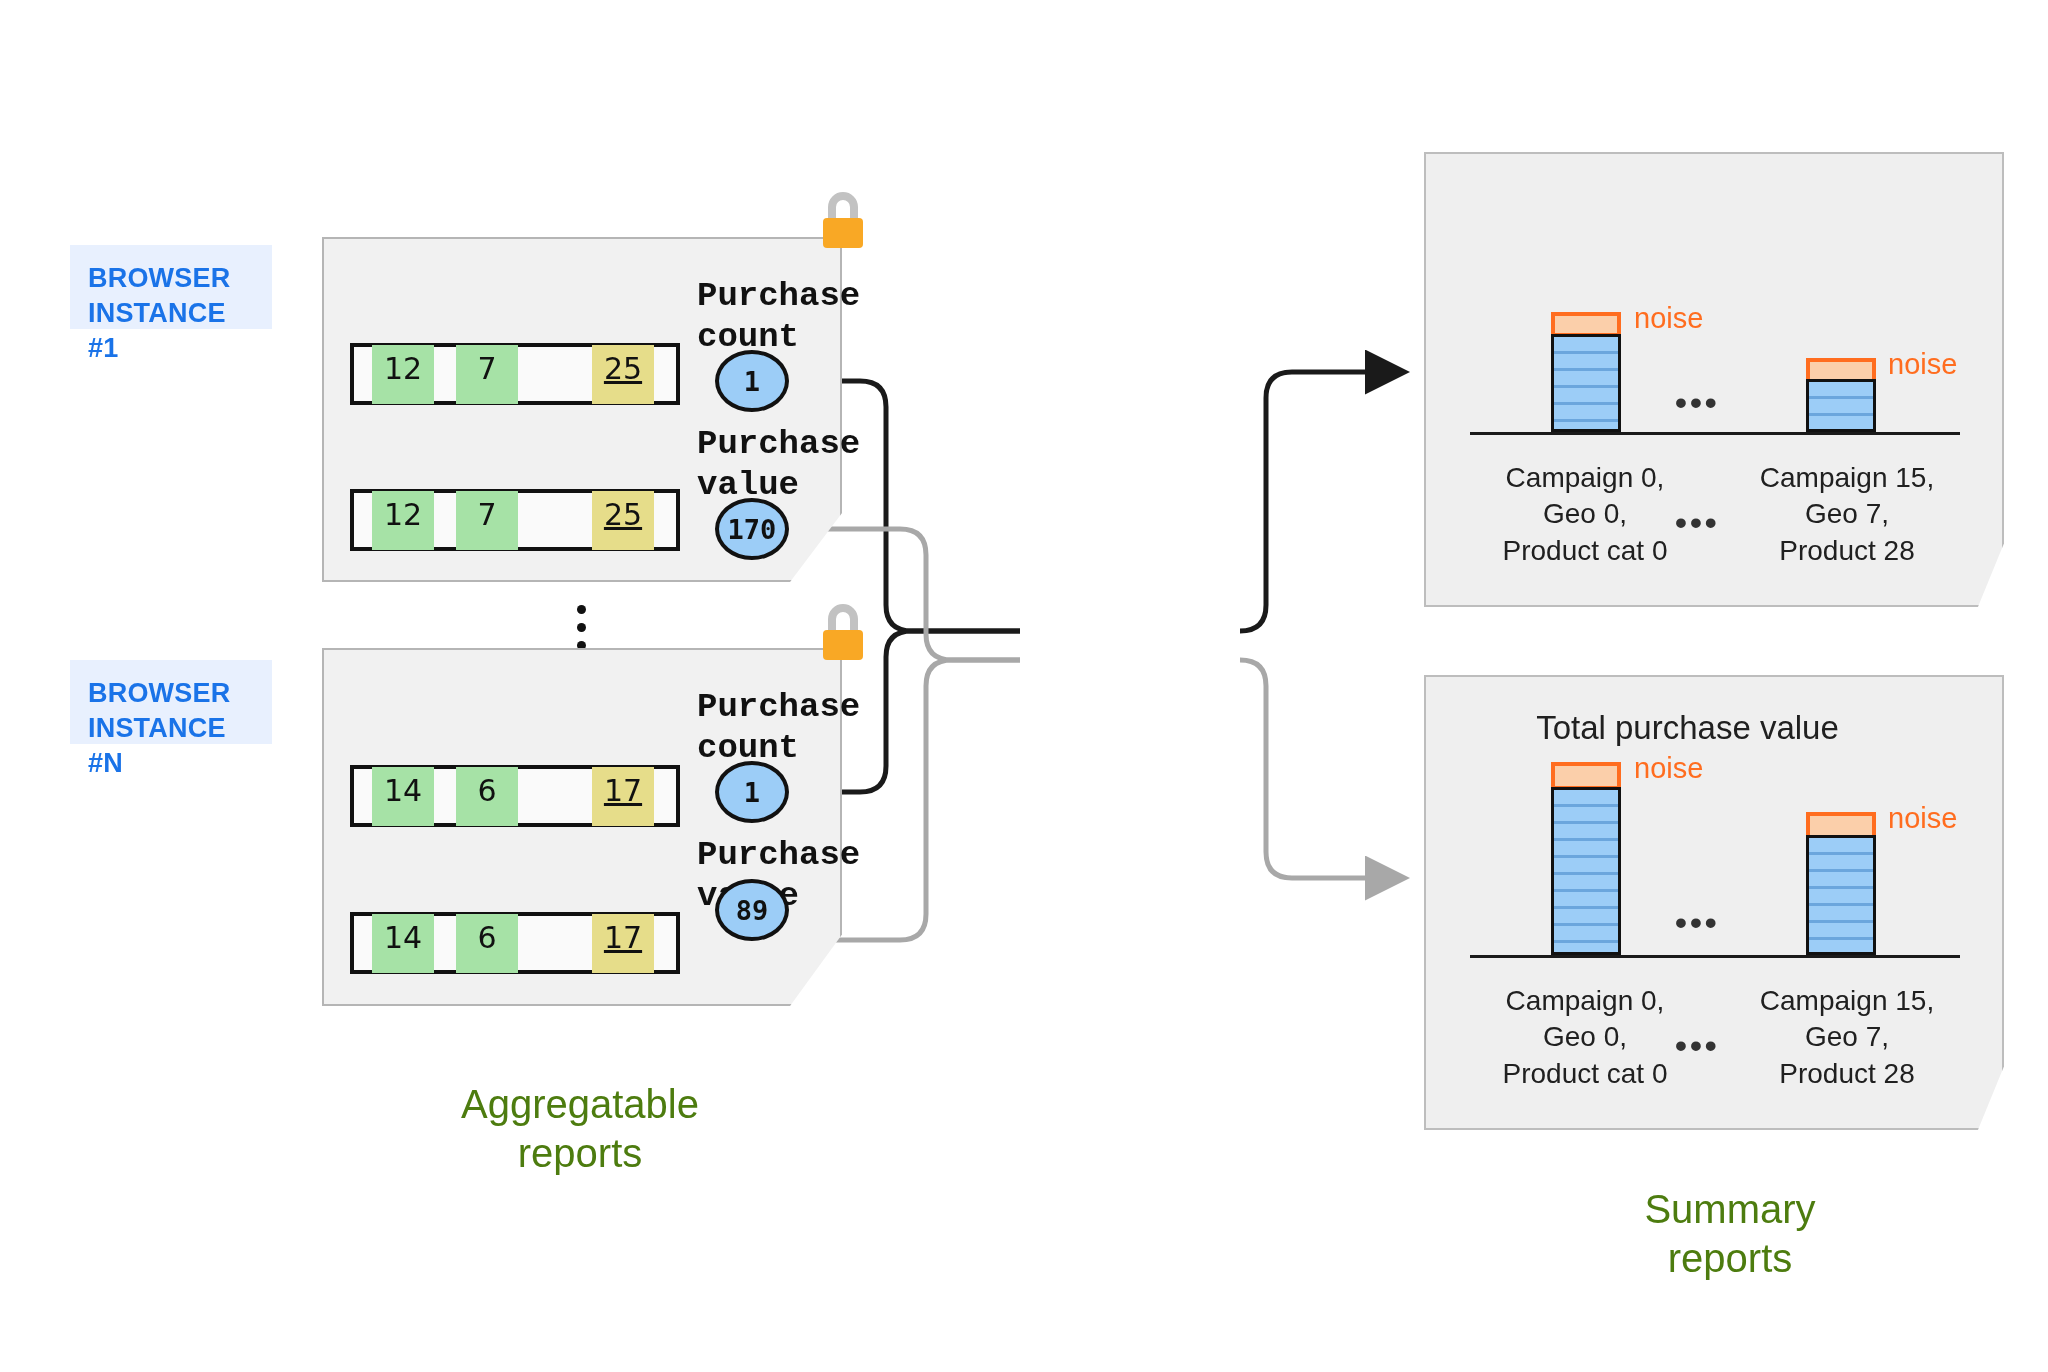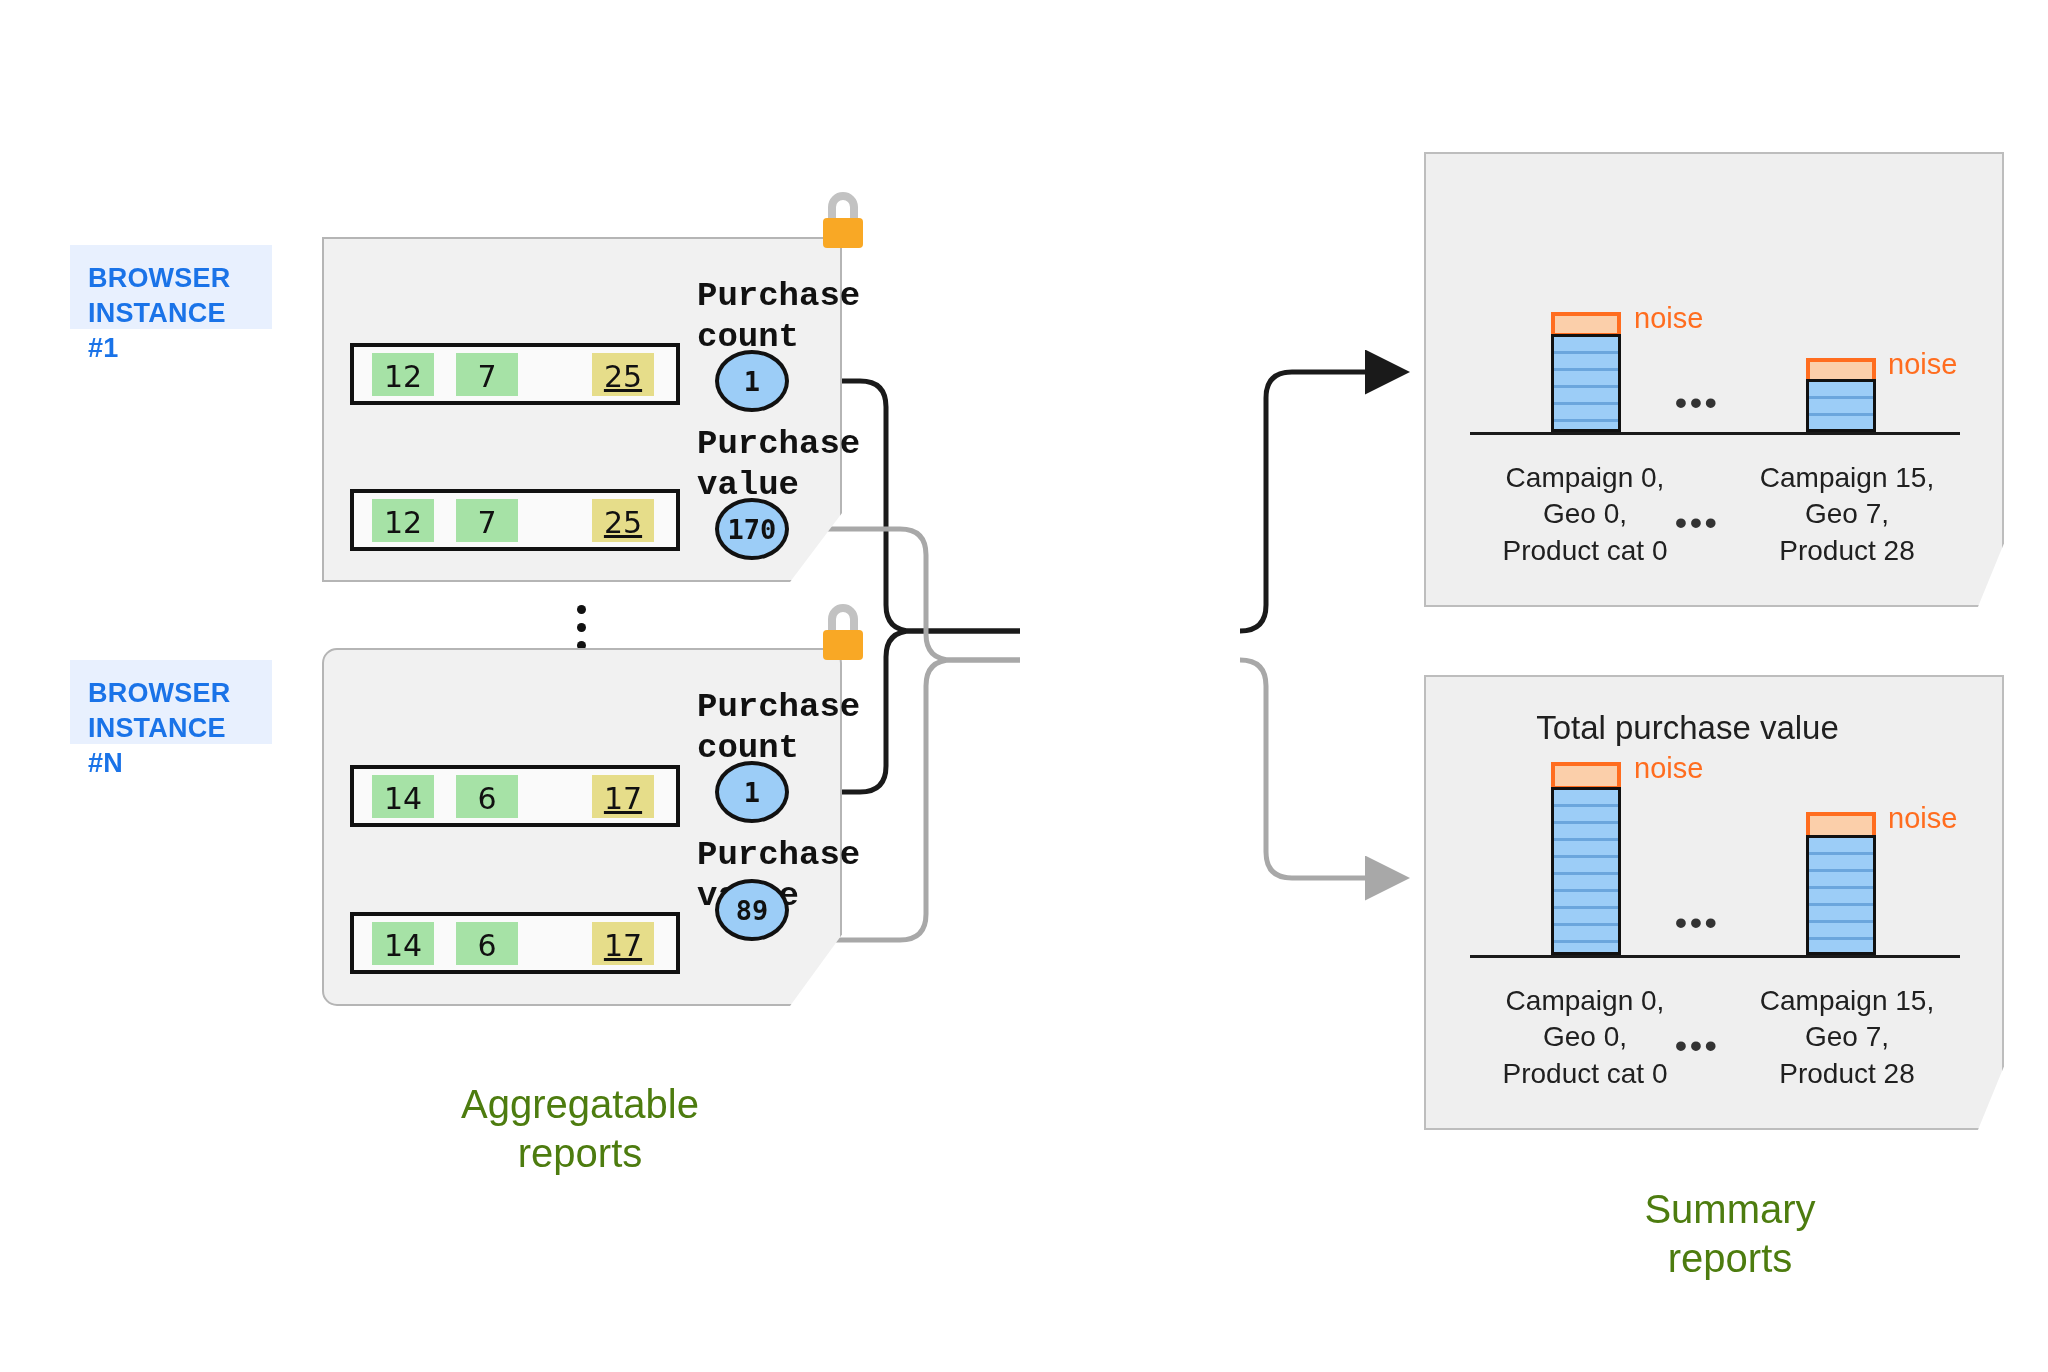--- a/index.html
+++ b/index.html
@@ -50,21 +50,21 @@
     box-sizing: border-box;
     display: flex;
     align-items: center;
     padding-left: 18px;
     gap: 22px;
   }
   .kchip {
     font-family: "DejaVu Sans", sans-serif;
     font-size: 30px;
     color: #111111;
-    padding: 6px 0 2px 0;
+    padding: 6px 0 18px 0;
     width: 62px;
     text-align: center;
     box-sizing: border-box;
   }
   .kchip.green { background: #a6e2a6; }
   .kchip.yellow {
     background: #e6dd8a;
     text-decoration: underline;
     margin-left: auto;
     margin-right: 22px;
@@ -273,21 +273,21 @@
 
   <div class="vdots" style="left:577px; top:605px;">
     <i></i>
       <i></i>
       <i></i>
   </div>
 
   <div class="browser-tag" style="left:70px; top:660px; width:202px; height:84px;">BROWSER
 INSTANCE #N</div>
 
-  <div class="report-card" style="left:322px; top:648px; width:520px; height:358px;border-radius:15px;">
+  <div class="report-card" style="left:322px; top:648px; width:520px; height:358px;">
     <div class="key-row" style="left:26px; top:115px; width:330px; height:62px;">
       <span class="kchip green">14</span>
       <span class="kchip green">6</span>
       <span class="kchip yellow">17</span>
     </div>
     <div class="key-row" style="left:26px; top:262px; width:330px; height:62px;">
       <span class="kchip green">14</span>
       <span class="kchip green">6</span>
       <span class="kchip yellow">17</span>
     </div>

